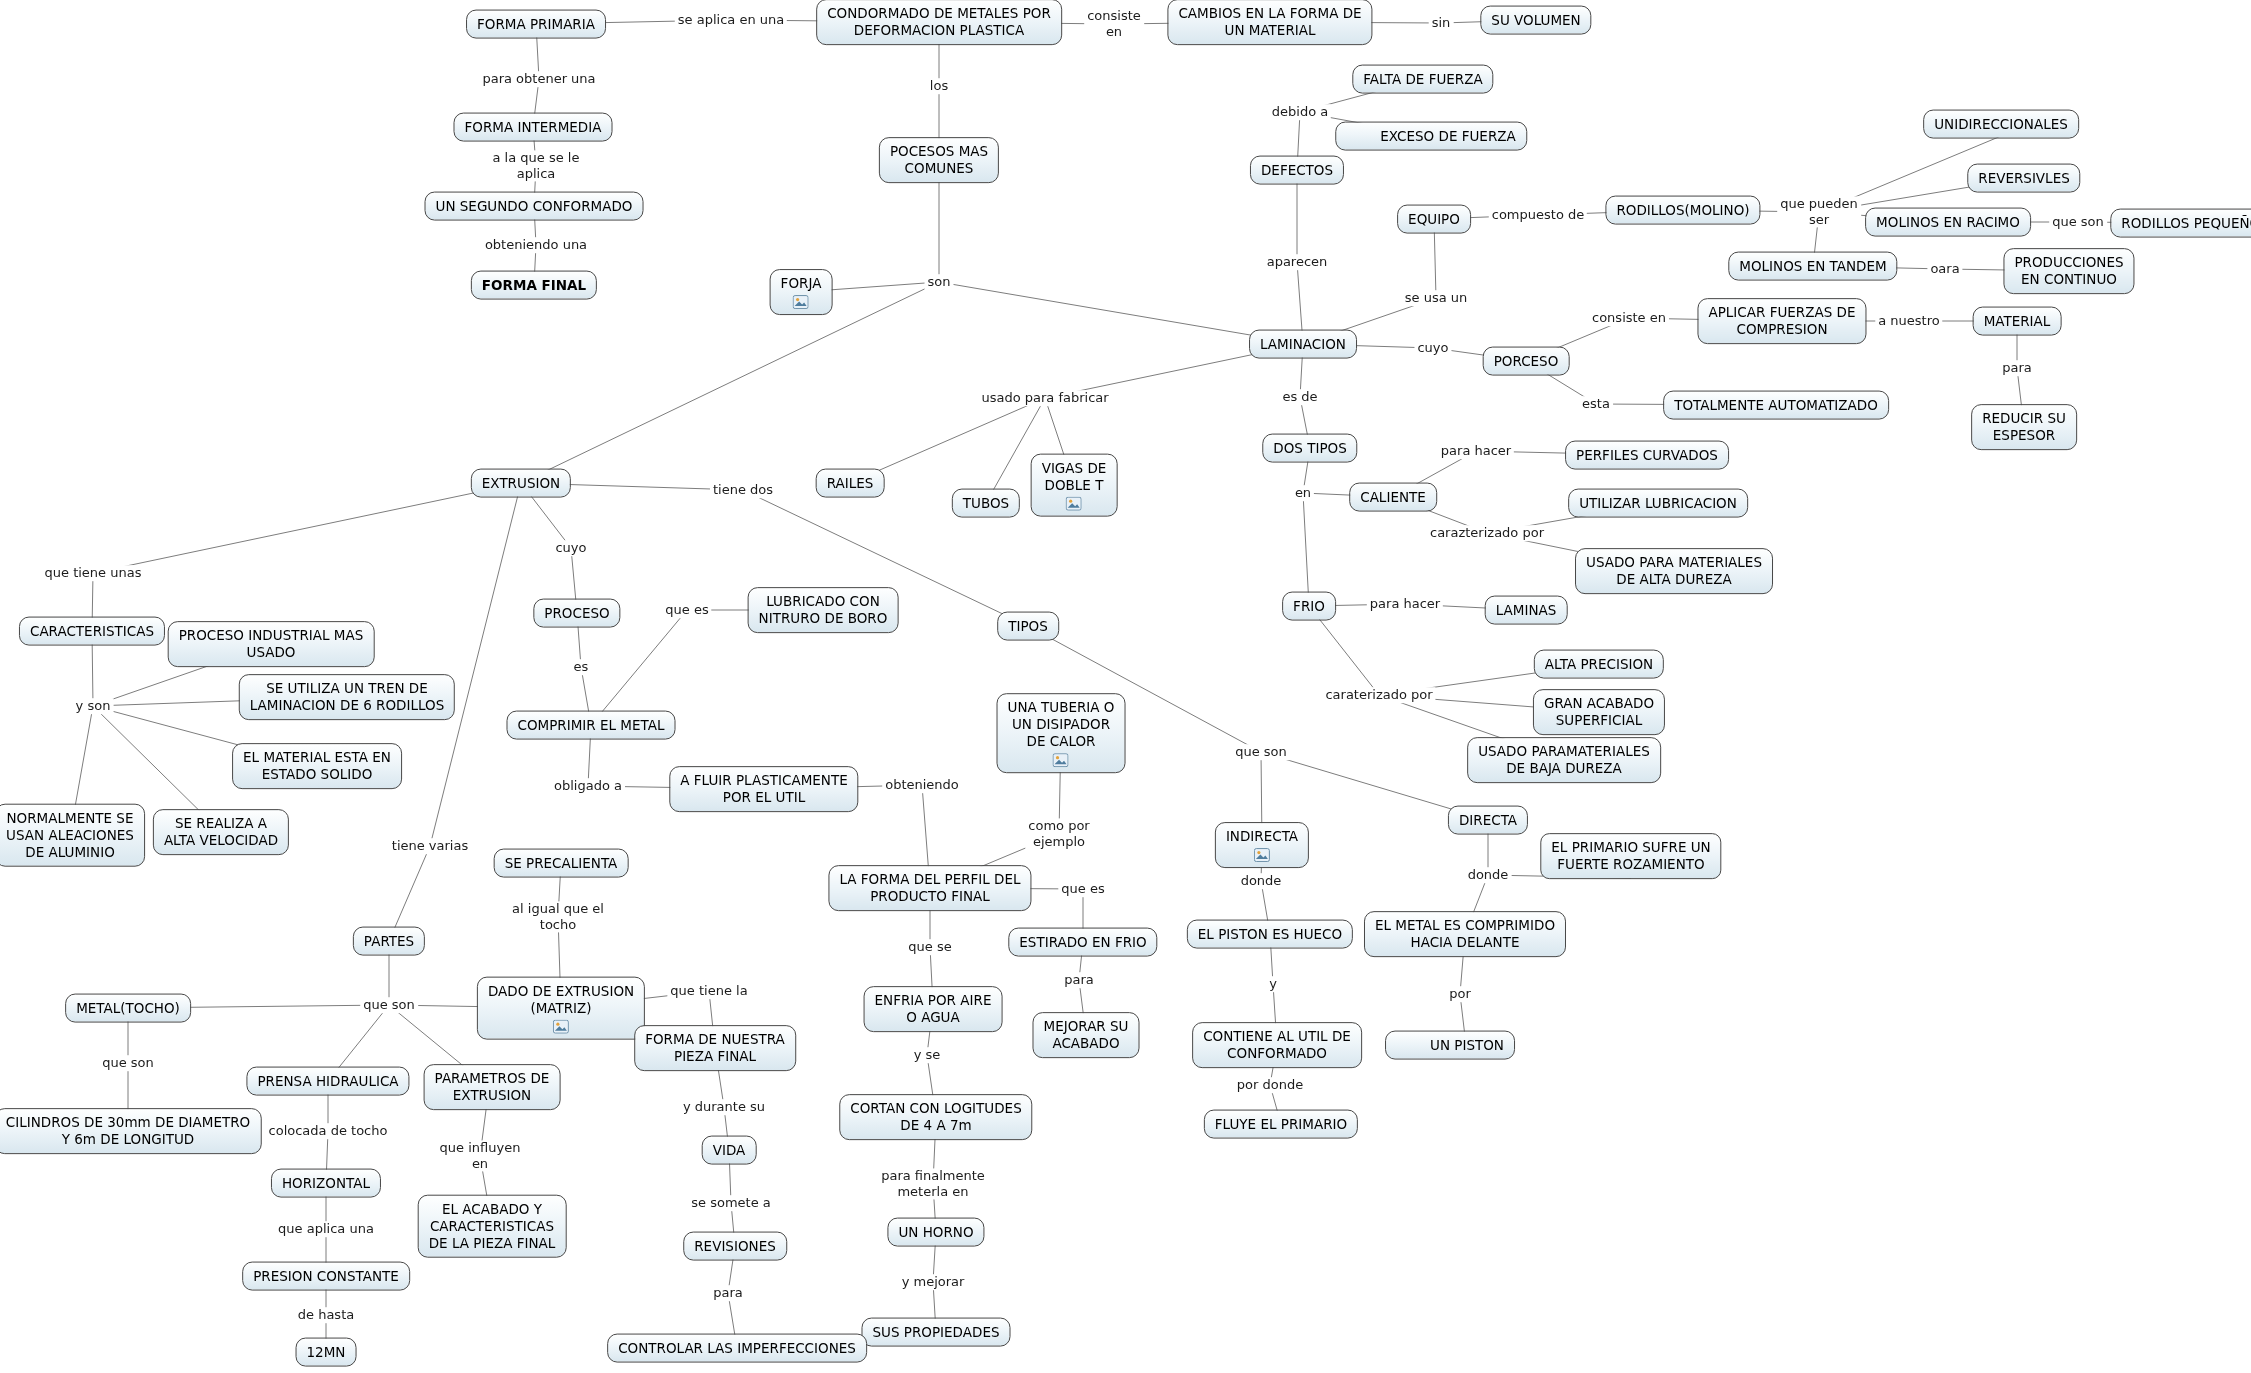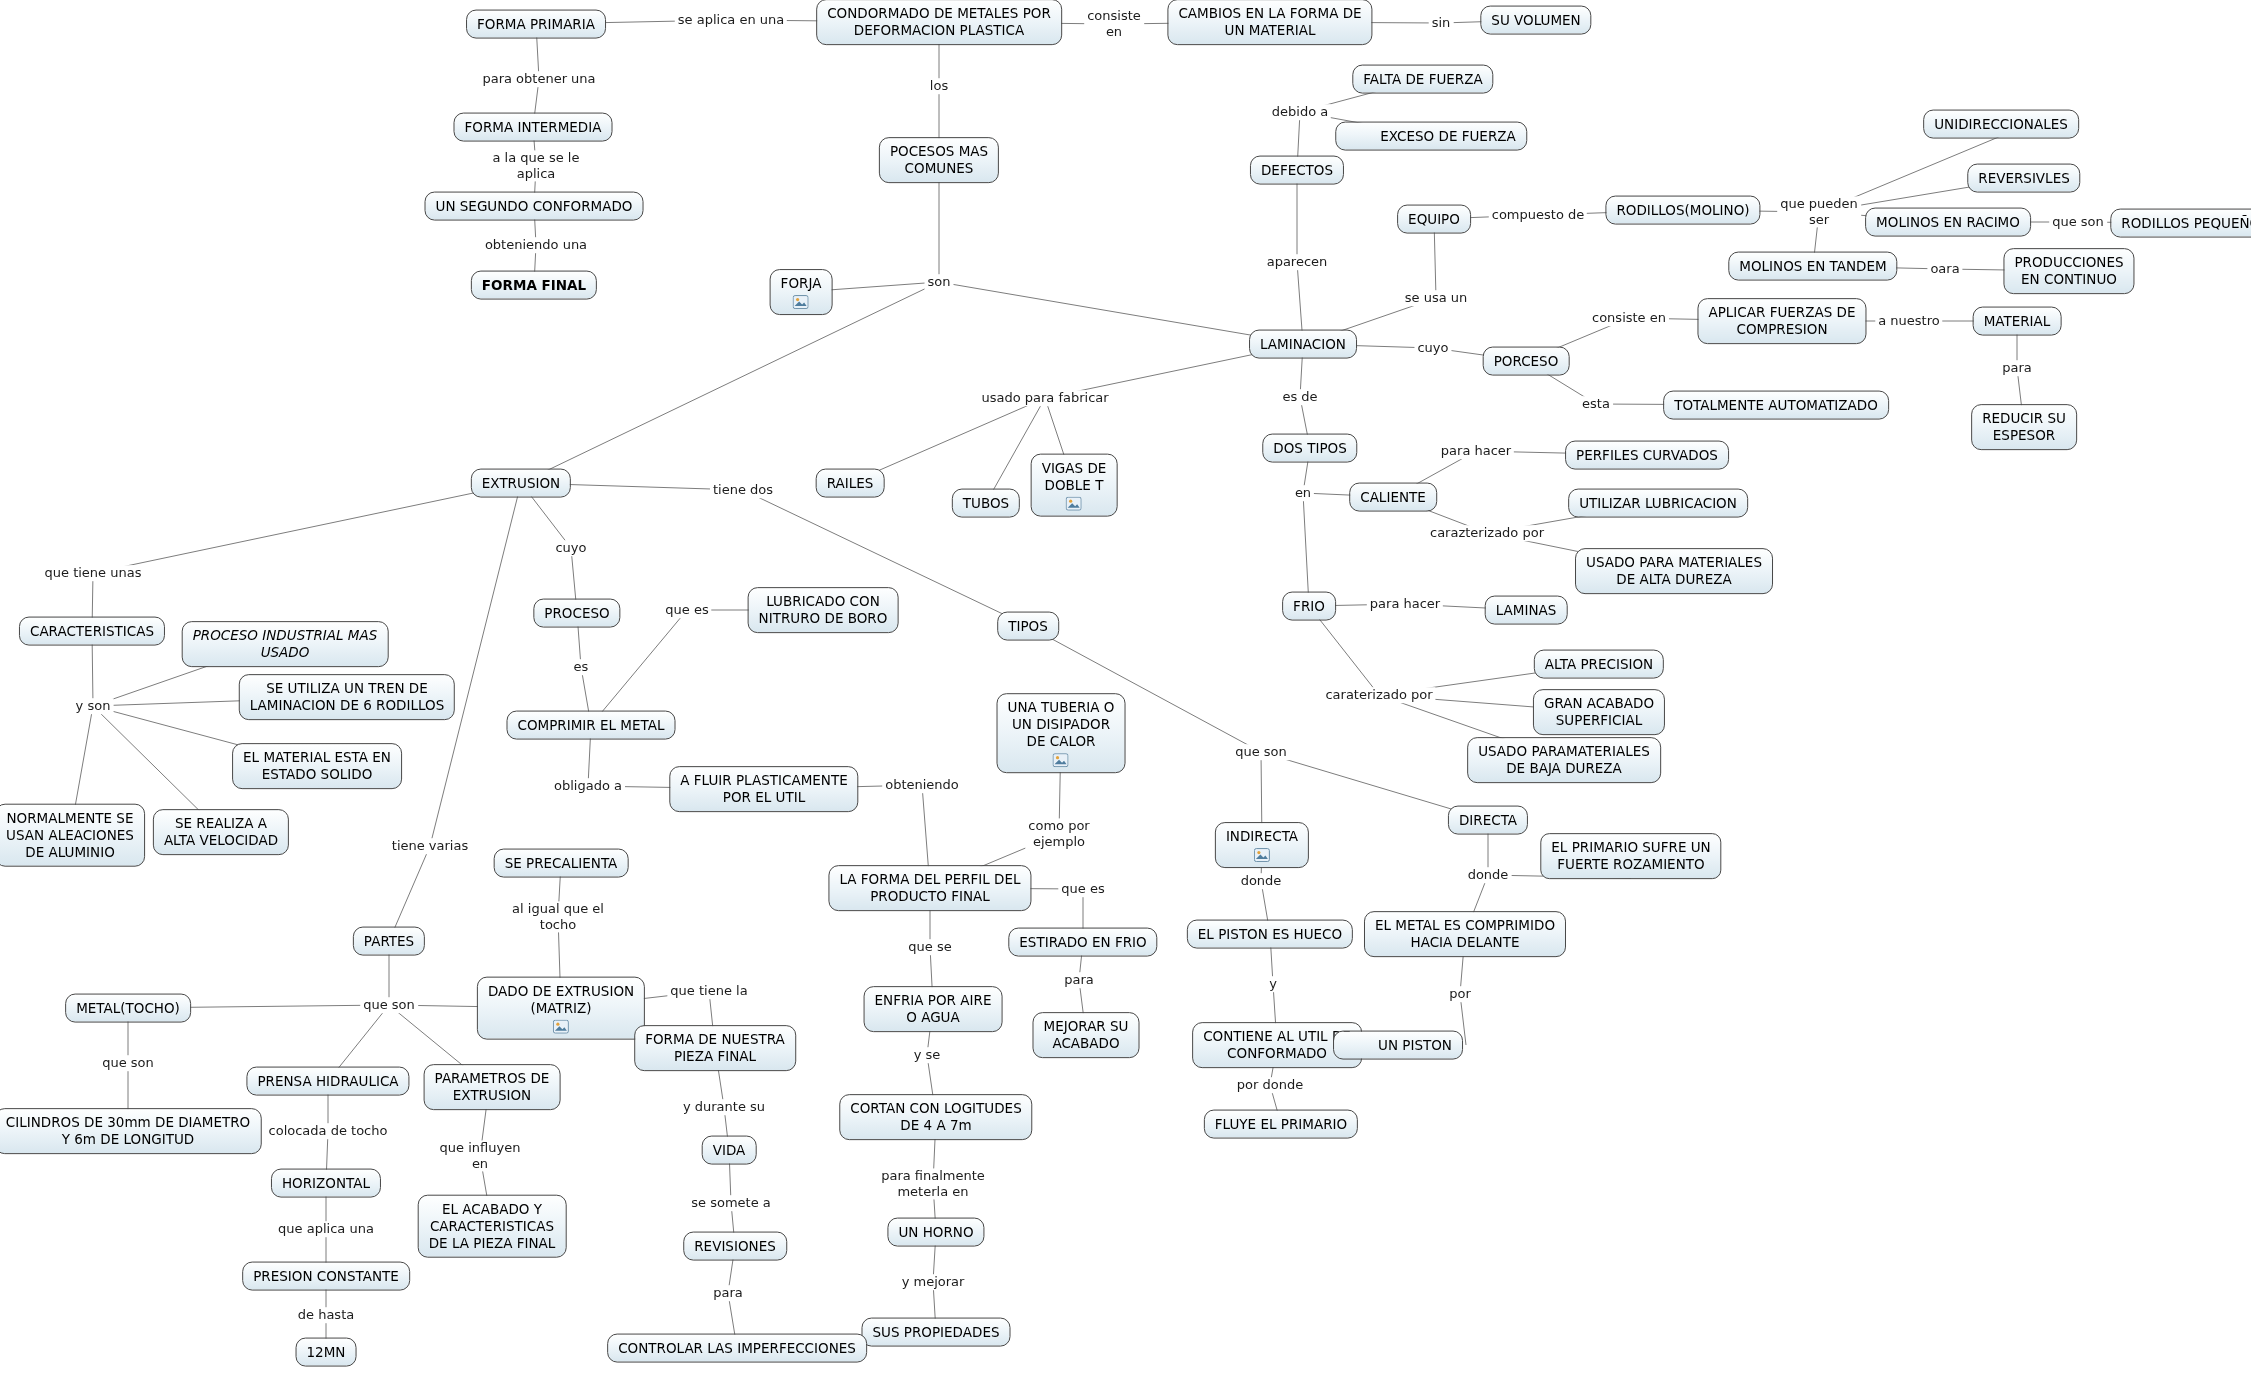--- a/index.html
+++ b/index.html
@@ -306,21 +306,21 @@
           <circle cx="5" cy="4.5" r="1.6" fill="#e2a23c"></circle>
           <path d="M2 11 L6.5 6.5 L9.5 9.5 L11.5 7.5 L14 11 Z" fill="#4f7d9e"></path>
         </svg></span></div>
     <div class="node" style="left: 521px; top: 483px;"><span class="node-text">EXTRUSION</span></div>
     <div class="node" style="left: 1309px; top: 606px;"><span class="node-text">FRIO</span></div>
     <div class="node" style="left: 1526px; top: 610px;"><span class="node-text">LAMINAS</span></div>
     <div class="node" style="left: 823px; top: 610px;"><span class="node-text">LUBRICADO CON
 NITRURO DE BORO</span></div>
     <div class="node" style="left: 1028px; top: 626px;"><span class="node-text">TIPOS</span></div>
     <div class="node" style="left: 92px; top: 631px;"><span class="node-text">CARACTERISTICAS</span></div>
-    <div class="node" style="left: 285px; top: 644px; font-style: italic;"><span class="node-text">PROCESO INDUSTRIAL MAS
+    <div class="node" style="left: 271px; top: 644px;"><span class="node-text">PROCESO INDUSTRIAL MAS
 USADO</span></div>
     <div class="node" style="left: 1599px; top: 664px;"><span class="node-text">ALTA PRECISION</span></div>
     <div class="node" style="left: 577px; top: 613px;"><span class="node-text">PROCESO</span></div>
     <div class="node" style="left: 347px; top: 697px;"><span class="node-text">SE UTILIZA UN TREN DE
 LAMINACION DE 6 RODILLOS</span></div>
     <div class="node" style="left: 1599px; top: 712px;"><span class="node-text">GRAN ACABADO
 SUPERFICIAL</span></div>
     <div class="node" style="left: 591px; top: 725px;"><span class="node-text">COMPRIMIR EL METAL</span></div>
     <div class="node" style="left: 317px; top: 766px;"><span class="node-text">EL MATERIAL ESTA EN
 ESTADO SOLIDO</span></div>
@@ -364,21 +364,21 @@
         </svg></span></div>
     <div class="node" style="left: 1086px; top: 1035px;"><span class="node-text">MEJORAR SU
 ACABADO</span></div>
     <div class="node" style="left: 933px; top: 1009px;"><span class="node-text">ENFRIA POR AIRE
 O AGUA</span></div>
     <div class="node" style="left: 128px; top: 1008px;"><span class="node-text">METAL(TOCHO)</span></div>
     <div class="node" style="left: 715px; top: 1048px;"><span class="node-text">FORMA DE NUESTRA
 PIEZA FINAL</span></div>
     <div class="node" style="left: 1277px; top: 1045px;"><span class="node-text">CONTIENE AL UTIL DE
 CONFORMADO</span></div>
-    <div class="node" style="left: 1398px; top: 1045px; padding-left: 44px;"><span class="node-text">UN PISTON</span></div>
+    <div class="node" style="left: 1450px; top: 1045px; padding-left: 44px;"><span class="node-text">UN PISTON</span></div>
     <div class="node" style="left: 328px; top: 1081px;"><span class="node-text">PRENSA HIDRAULICA</span></div>
     <div class="node" style="left: 492px; top: 1087px; align-items: center;"><span class="node-text">PARAMETROS DE
 EXTRUSION</span></div>
     <div class="node" style="left: 128px; top: 1131px;"><span class="node-text">CILINDROS DE 30mm DE DIAMETRO
 Y 6m DE LONGITUD</span></div>
     <div class="node" style="left: 1281px; top: 1124px;"><span class="node-text">FLUYE EL PRIMARIO</span></div>
     <div class="node" style="left: 936px; top: 1117px;"><span class="node-text">CORTAN CON LOGITUDES
 DE 4 A 7m</span></div>
     <div class="node" style="left: 729px; top: 1150px; align-items: flex-end;"><span class="node-text">VIDA</span></div>
     <div class="node" style="left: 326px; top: 1183px;"><span class="node-text">HORIZONTAL</span></div>

